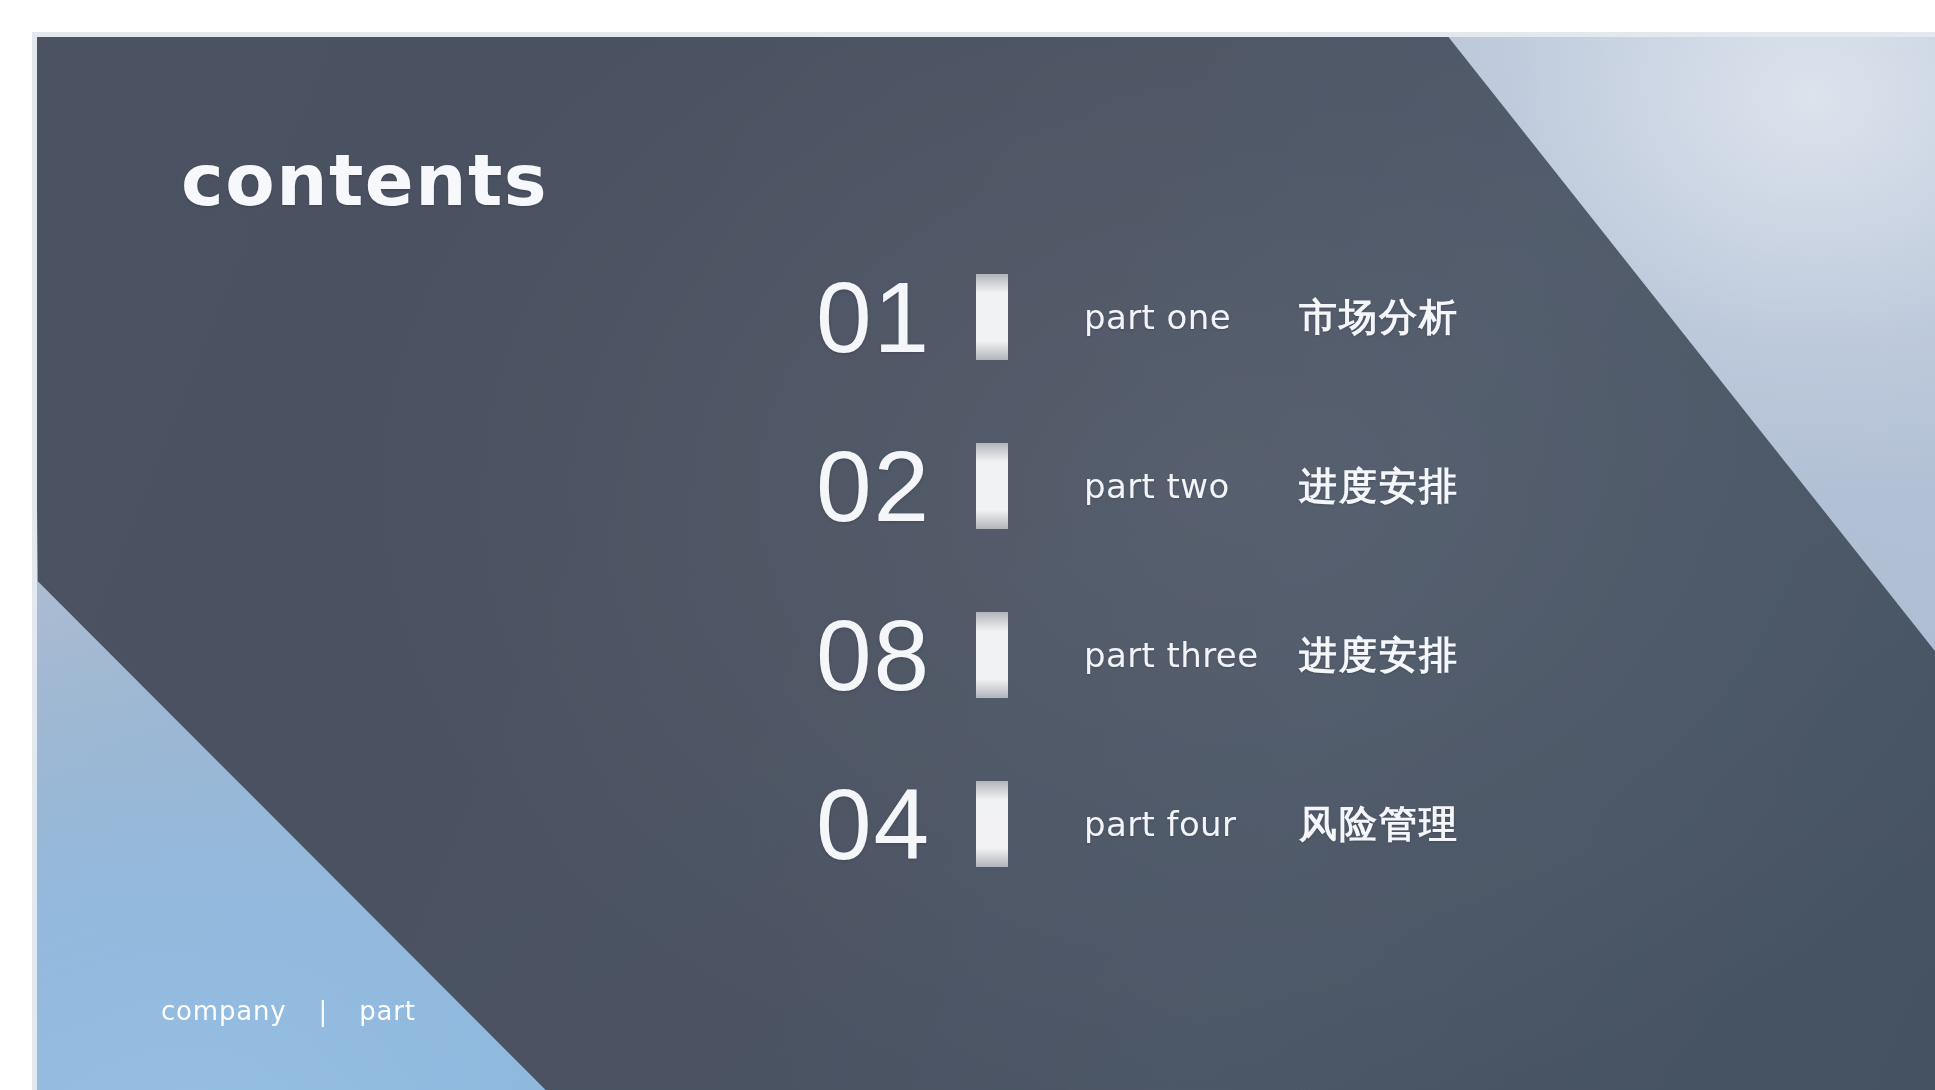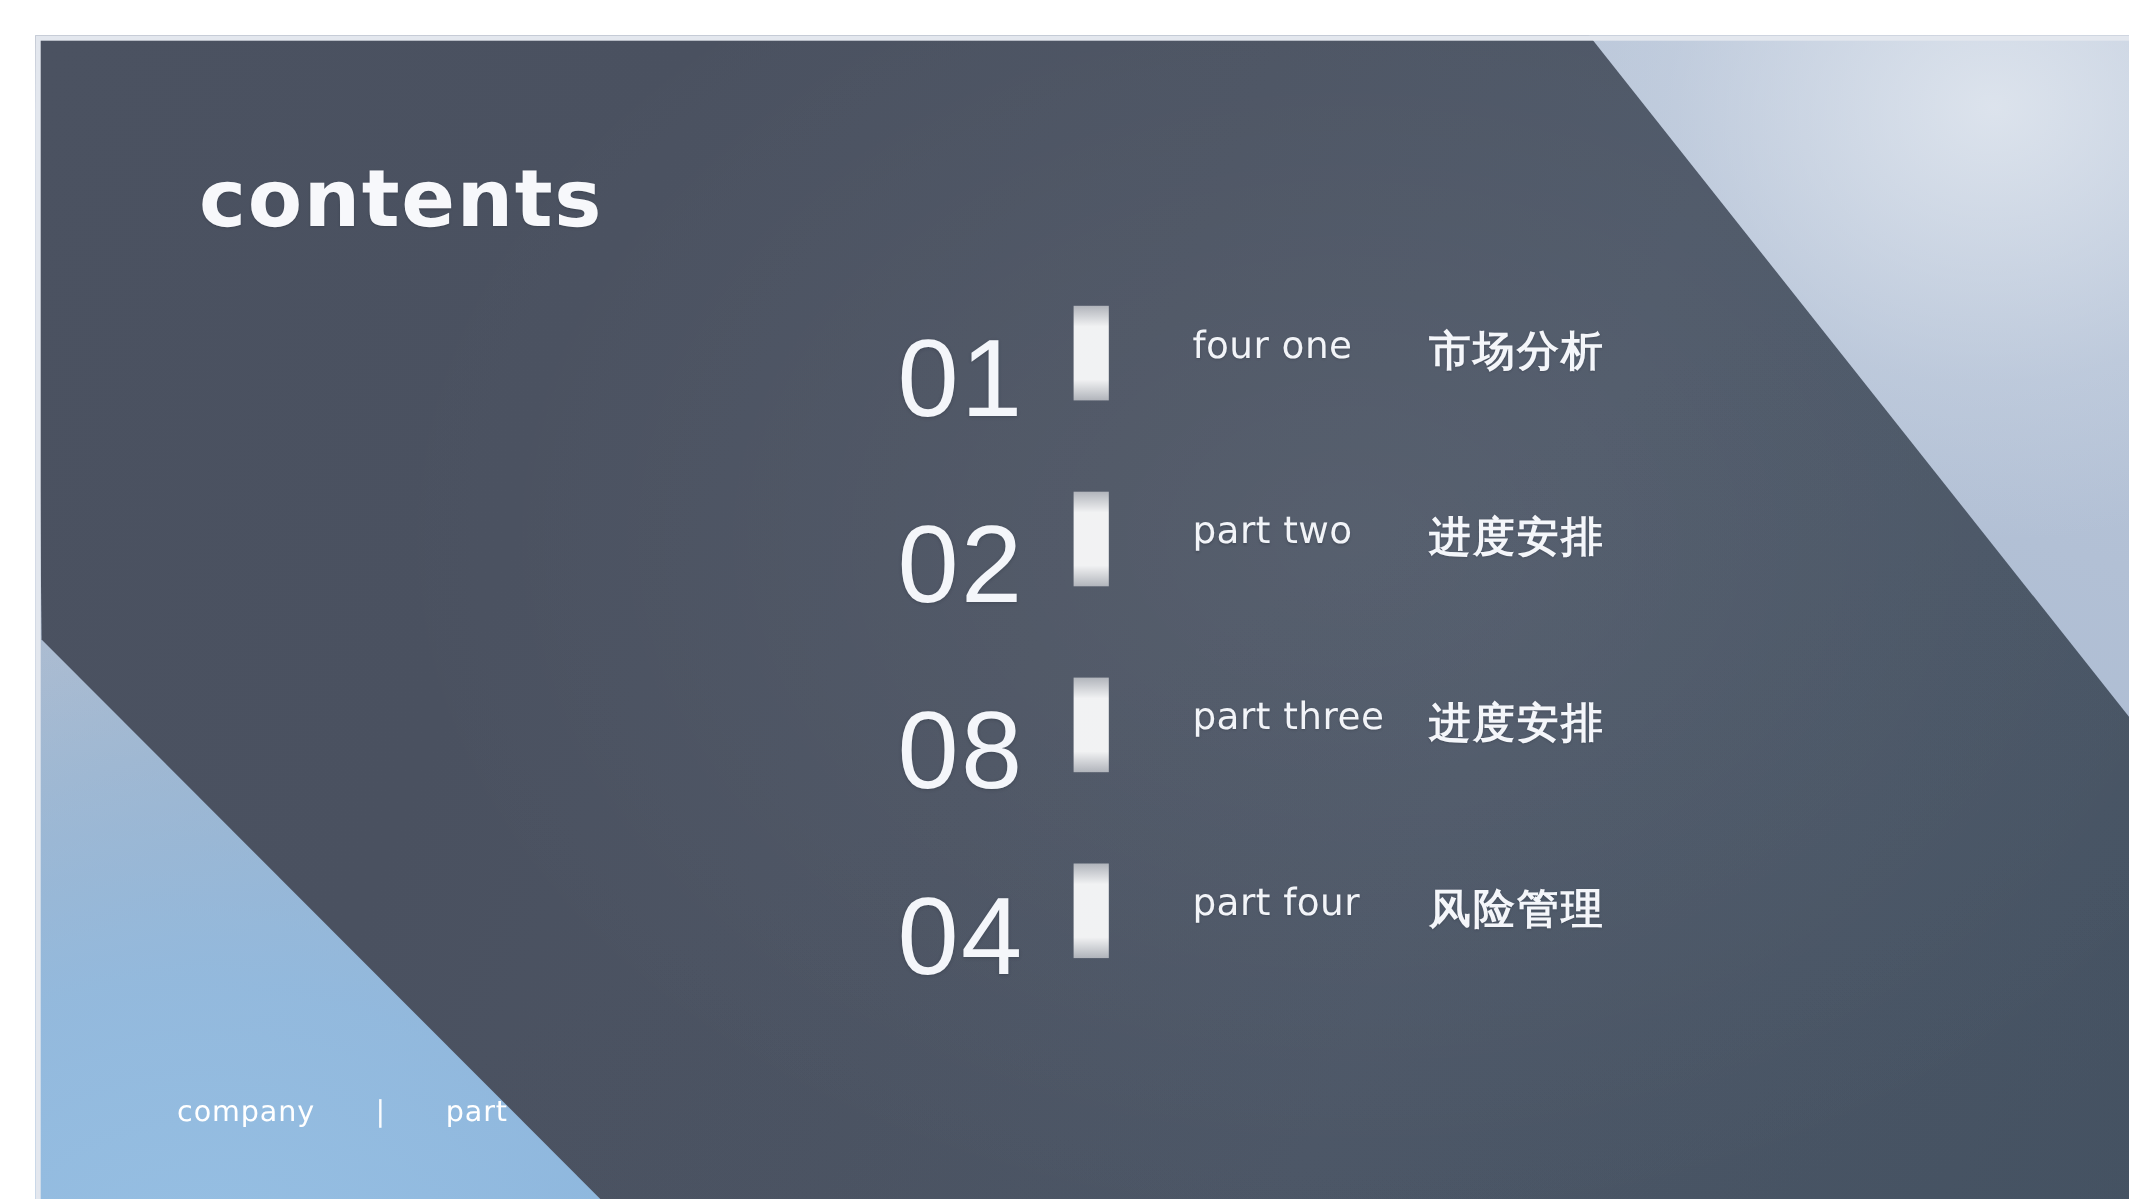--- a/index.html
+++ b/index.html
@@ -135,21 +135,21 @@
   .toc{
     position:absolute;
     left:736px;
     top:214px;
     display:flex;
     flex-direction:column;
     gap:59px;
   }
   .toc-row{
     display:flex;
-    align-items:flex-start;
+    align-items:center;
     height:110px;
   }
   .toc-num{
     width:176px;
     font-size:100px;
     font-weight:300;
     line-height:1;
     color:#f4f6fa;
     font-family:"Liberation Sans", sans-serif;
     letter-spacing:2px;
@@ -187,21 +187,20 @@
     text-shadow:0 1px 2px rgba(30,36,48,0.25);
   }
 
   
   .footer{
     position:absolute;
     left:97px;
     bottom:64px;
     display:flex;
     align-items:center;
-    gap:23px;
     z-index:25;
   }
   .footer-text{
     font-size:26px;
     font-weight:400;
     color:#ffffff;
     font-family:"DejaVu Sans", sans-serif;
     letter-spacing:0.8px;
     white-space:nowrap;
   }
@@ -228,21 +227,21 @@
 
   <div class="content">
 
     <div class="page-title">contents</div>
 
     <div class="toc">
 
       <div class="toc-row">
         <div class="toc-num">01</div>
         <div class="toc-rule"></div>
-        <div class="toc-en">four one</div>
+        <div class="toc-en">part one</div>
         <div class="toc-cn">市场分析</div>
       </div>
 
       <div class="toc-row">
         <div class="toc-num">02</div>
         <div class="toc-rule"></div>
         <div class="toc-en">part two</div>
         <div class="toc-cn">进度安排</div>
       </div>
 

